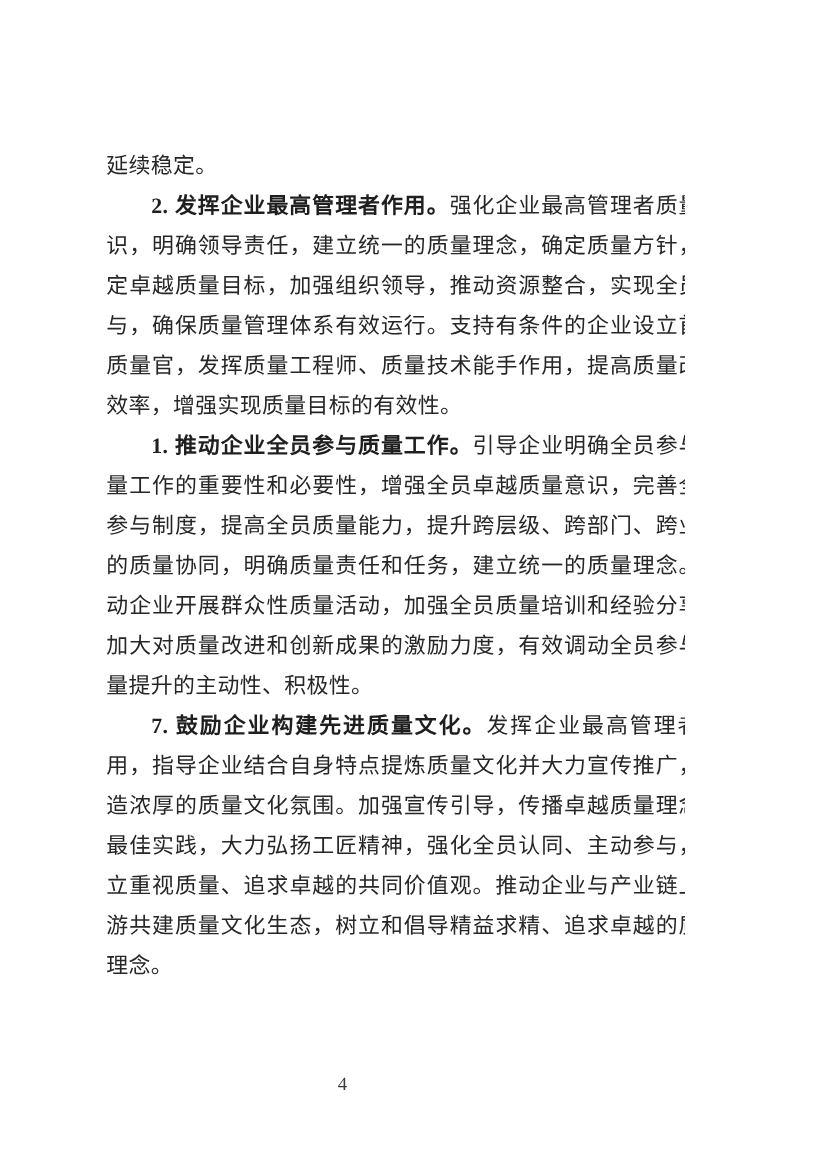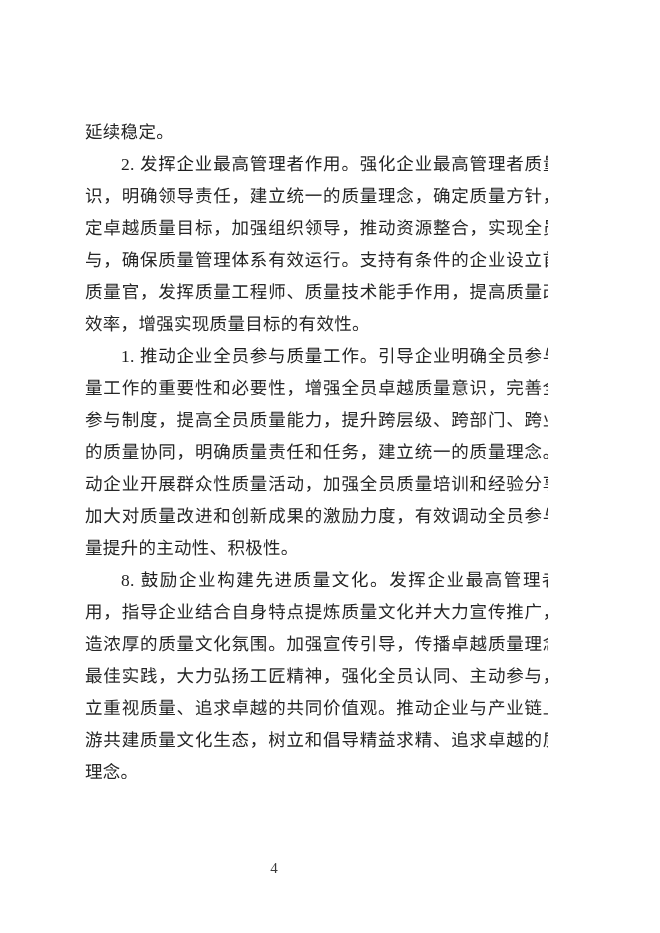--- a/index.html
+++ b/index.html
@@ -27,21 +27,21 @@
     letter-spacing: 0.3px;
   }
   .content p {
     margin: 0;
     padding: 0;
   }
   p.indent {
     text-indent: 36px;
   }
   .para-lead {
-    font-weight: 400;
+    font-weight: 700;
     color: #1f1f1f;
   }
   .footer {
     position: absolute;
     left: 0;
     top: 858px;
     width: 100%;
     text-align: center;
     color: #3a3a3a;
     font-size: 15px;
@@ -58,21 +58,21 @@
 
     <p class="indent">
       <span class="para-lead">2. 发挥企业最高管理者作用。</span><span>强化企业最高管理者质量意识，明确领导责任，建立统一的质量理念，确定质量方针，制定卓越质量目标，加强组织领导，推动资源整合，实现全员参与，确保质量管理体系有效运行。支持有条件的企业设立首席质量官，发挥质量工程师、质量技术能手作用，提高质量改进效率，增强实现质量目标的有效性。</span>
     </p>
 
     <p class="indent">
       <span class="para-lead">1. 推动企业全员参与质量工作。</span><span>引导企业明确全员参与质量工作的重要性和必要性，增强全员卓越质量意识，完善全员参与制度，提高全员质量能力，提升跨层级、跨部门、跨业务的质量协同，明确质量责任和任务，建立统一的质量理念。推动企业开展群众性质量活动，加强全员质量培训和经验分享，加大对质量改进和创新成果的激励力度，有效调动全员参与质量提升的主动性、积极性。</span>
     </p>
 
     <p class="indent">
-      <span class="para-lead">8. 鼓励企业构建先进质量文化。</span><span>发挥企业最高管理者作用，指导企业结合自身特点提炼质量文化并大力宣传推广，营造浓厚的质量文化氛围。加强宣传引导，传播卓越质量理念和最佳实践，大力弘扬工匠精神，强化全员认同、主动参与，树立重视质量、追求卓越的共同价值观。推动企业与产业链上下游共建质量文化生态，树立和倡导精益求精、追求卓越的质量理念。</span>
+      <span class="para-lead">7. 鼓励企业构建先进质量文化。</span><span>发挥企业最高管理者作用，指导企业结合自身特点提炼质量文化并大力宣传推广，营造浓厚的质量文化氛围。加强宣传引导，传播卓越质量理念和最佳实践，大力弘扬工匠精神，强化全员认同、主动参与，树立重视质量、追求卓越的共同价值观。推动企业与产业链上下游共建质量文化生态，树立和倡导精益求精、追求卓越的质量理念。</span>
     </p>
 
 
   </div>
 
   <div class="footer">
     <span>4</span>
   </div>
 </div>
 

